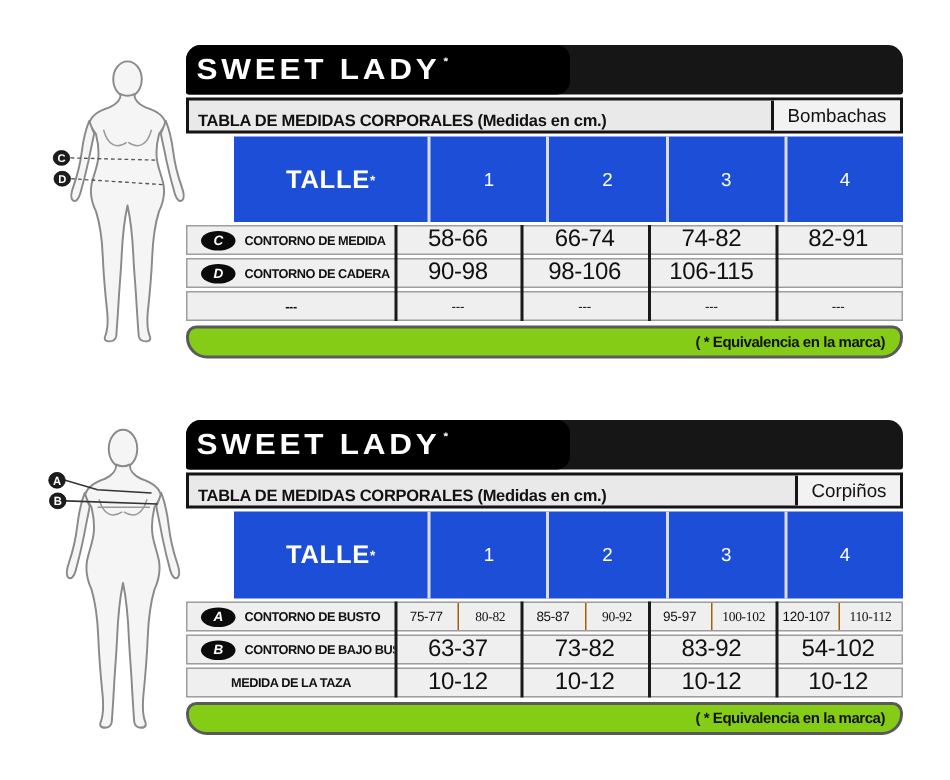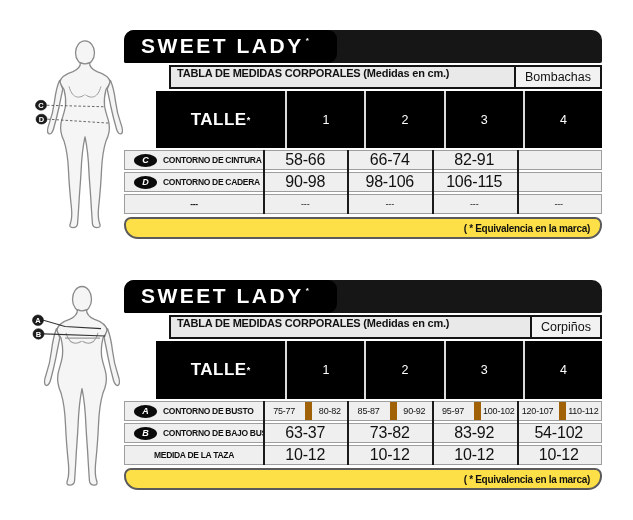--- a/index.html
+++ b/index.html
@@ -1,53 +1,53 @@
 <!DOCTYPE html>
 <html><head>
 <meta charset="utf-8">
 <style>
   html,body{margin:0;padding:0;background:#ffffff;}
   .canvas{position:relative;width:633px;height:520px;background:#ffffff;overflow:hidden;
           font-family:"Liberation Sans",sans-serif;color:#111;}
   .figure{position:absolute;}
   .tgroup{position:absolute;left:124px;width:478px;}
   .logo-bar{height:33px;background:#161616;border-radius:10px 10px 2px 2px;position:relative;}
-  .logo-box{position:absolute;left:0;top:0;height:33px;width:213px;background:#000;
-            border-radius:10px 9px 9px 2px;display:flex;align-items:center;padding-left:17px;box-sizing:border-box;}
+  .logo-box{position:absolute;left:0;top:0;height:33px;width:256px;background:#000;
+            border-radius:10px 9px 9px 2px;display:flex;align-items:center;padding-left:7px;box-sizing:border-box;}
   .logo-text{color:#fff;font-size:21px;font-weight:bold;letter-spacing:2.5px;white-space:nowrap;
              transform:scaleY(0.92);transform-origin:left center;}
   .logo-sup{font-size:8px;vertical-align:top;letter-spacing:0;position:relative;top:1px;left:2px;}
   .title-row{margin-top:2px;height:20px;background:#e9e9e9;border:2px solid #141414;
-             display:flex;align-items:flex-start;margin-left:45px;}
+             display:flex;align-items:flex-end;}
   .title-text{flex:1;padding-left:6px;font-size:11px;font-weight:bold;letter-spacing:-0.2px;}
   .cat-cell{height:100%;display:flex;align-items:center;border-left:2px solid #141414;
             padding:0 9px;font-size:12.5px;background:#f2f2f2;}
-  .header-row{margin-top:2px;background:#000000;display:grid;
+  .header-row{margin-top:2px;background:#1d4ed8;display:grid;
               grid-template-columns:29% 17.75% 17.75% 17.75% 17.75%;margin-left:32px;}
   .h57{height:57px;} .h58{height:58px;}
   .hcell{display:flex;align-items:center;justify-content:center;color:#fff;}
   .hcell + .hcell{border-left:2px solid #dcdcdc;}
   .talle{font-size:17px;font-weight:bold;letter-spacing:0.5px;}
   .talle sup{font-size:9px;}
   .size-num{font-size:12.5px;}
   .rows{position:relative;}
   .row{margin-top:2px;height:20px;background:#efefef;border:1px solid #9e9e9e;box-sizing:border-box;
        display:grid;grid-template-columns:29% 17.75% 17.75% 17.75% 17.75%;}
   .row.split{grid-template-columns:29% 8.875% 8.875% 8.875% 8.875% 8.875% 8.875% 8.875% 8.875%;}
   .lbl{display:flex;align-items:center;padding-left:9px;gap:6px;overflow:hidden;}
   .lbl.center{justify-content:center;padding-left:0;}
   .badge{width:23px;height:13px;border-radius:50%;background:#0a0a0a;color:#fff;flex:0 0 23px;
          display:flex;align-items:center;justify-content:center;font-size:9px;font-weight:bold;font-style:italic;}
   .lbl-text{font-size:8.5px;font-weight:bold;letter-spacing:-0.3px;white-space:nowrap;}
   .val{display:flex;align-items:center;justify-content:center;font-size:16px;letter-spacing:-0.2px;}
   .val.small{font-size:9px;}
-  .subdiv{border-left:7px solid #a16207;}
+  .subdiv{border-left:1px solid #a16207;font-family:Liberation Serif, serif;}
   .vline{position:absolute;top:0;bottom:0;width:2px;background:#1a1a1a;z-index:5;}
   .vl1{left:29%;} .vl2{left:46.75%;} .vl3{left:64.5%;} .vl4{left:82.25%;}
-  .footer-row{margin-top:3px;height:18px;background:#fde047;border:2px solid #5a5a5a;
+  .footer-row{margin-top:3px;height:18px;background:#84cc16;border:2px solid #5a5a5a;
               border-radius:7px 7px 14px 14px;display:flex;align-items:center;justify-content:flex-end;
               padding-right:10px;font-size:10px;font-weight:bold;letter-spacing:-0.3px;}
   svg .outline{fill:#f5f5f5;stroke:#8a8a8a;stroke-width:1.3;stroke-linejoin:round;}
   svg .detail{fill:none;stroke:#9a9a9a;stroke-width:1;}
   svg .dashline{fill:none;stroke:#555;stroke-width:0.9;stroke-dasharray:2.5 2;}
   svg .solidline{fill:none;stroke:#333;stroke-width:1;}
   svg .mbadge{fill:#1d1d1d;stroke:#000;stroke-width:0.5;}
   svg .mletter{fill:#fff;font-size:7.5px;font-weight:bold;font-family:"Liberation Sans",sans-serif;}
 </style>
 </head>
@@ -126,24 +126,25 @@
         </div>
       <div class="hcell size-num">1</div>
       <div class="hcell size-num">2</div>
       <div class="hcell size-num">3</div>
       <div class="hcell size-num">4</div>
     </div>
     <div class="rows">
       <div class="row">
         <div class="lbl">
           <span class="badge">C</span>
-          <span class="lbl-text">CONTORNO DE CINTURA</span>
+          <span class="lbl-text">CONTORNO DE MEDIDA</span>
         </div>
         <div class="val">58-66</div>
         <div class="val">66-74</div>
+        <div class="val">74-82</div>
         <div class="val">82-91</div>
       </div>
       <div class="row">
         <div class="lbl">
           <span class="badge">D</span>
           <span class="lbl-text">CONTORNO DE CADERA</span>
         </div>
         <div class="val">90-98</div>
         <div class="val">98-106</div>
         <div class="val">106-115</div>

